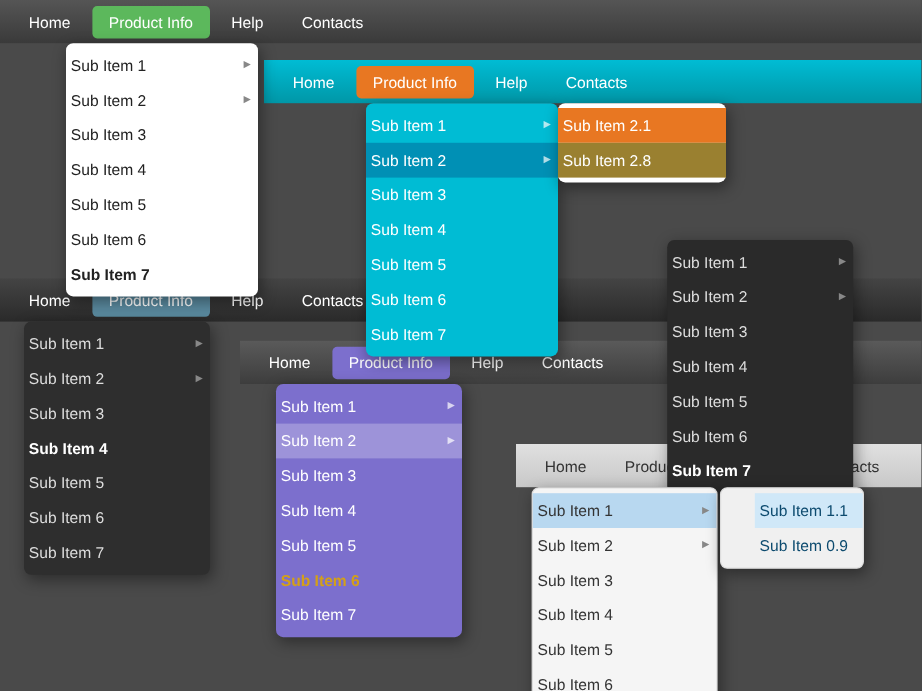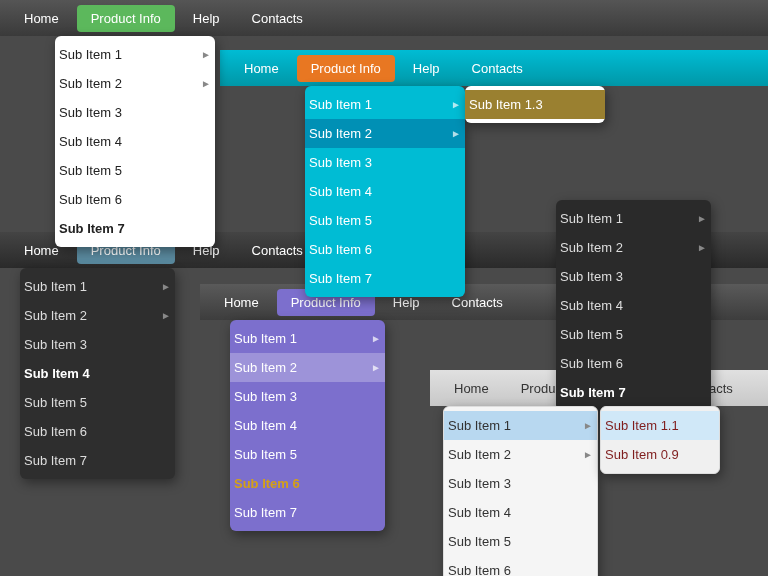--- a/index.html
+++ b/index.html
@@ -168,21 +168,21 @@
     .dd6 .dropdown-item { color: #333; }
 
     
     .dd6b {
       top: 406px;
       left: 600px;
       background: #f0f0f0;
       min-width: 120px;
       border: 1px solid #ddd;
     }
-    .dd6b .dropdown-item { color: #7f1d1d; }
+    .dd6b .dropdown-item { color: #0c4a6e; margin-left: 28px; }
   </style>
 </head>
 <body>
 
 <nav class="navbar navbar-1">
   <div class="nav-item">Home</div>
   <div class="nav-item active-green">Product Info</div>
   <div class="nav-item">Help</div>
   <div class="nav-item">Contacts</div>
 </nav>
@@ -240,22 +240,25 @@
   </div>
   <div class="dropdown-item">
     <span>Sub Item 6</span>
   </div>
   <div class="dropdown-item">
     <span>Sub Item 7</span>
   </div>
 </div>
 
 <div class="dropdown dd2b">
+  <div class="dropdown-item active-orange">
+    <span>Sub Item 2.1</span>
+  </div>
   <div class="dropdown-item active-gold">
-    <span>Sub Item 1.3</span>
+    <span>Sub Item 2.8</span>
   </div>
 </div>
 
 <nav class="navbar navbar-3">
   <div class="nav-item">Home</div>
   <div class="nav-item" style="background:#5a8a9f; color:#fff;">Product Info</div>
   <div class="nav-item">Help</div>
   <div class="nav-item">Contacts</div>
 </nav>
 

